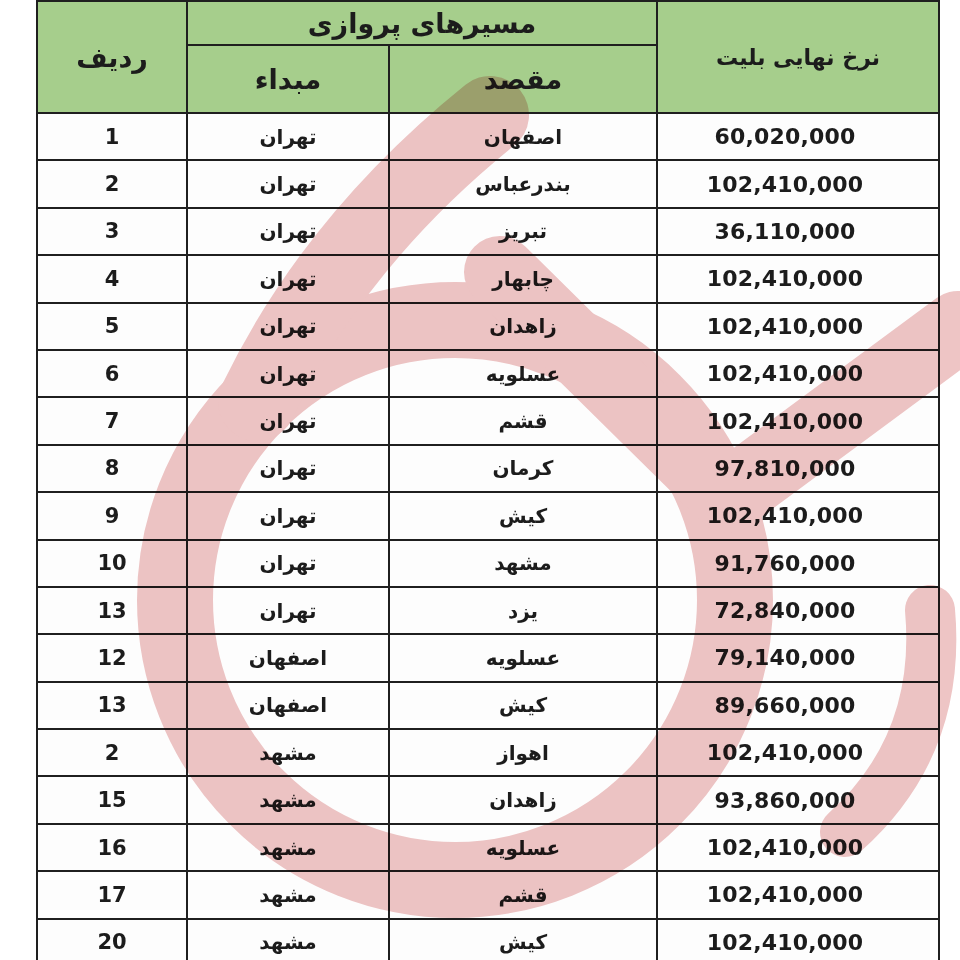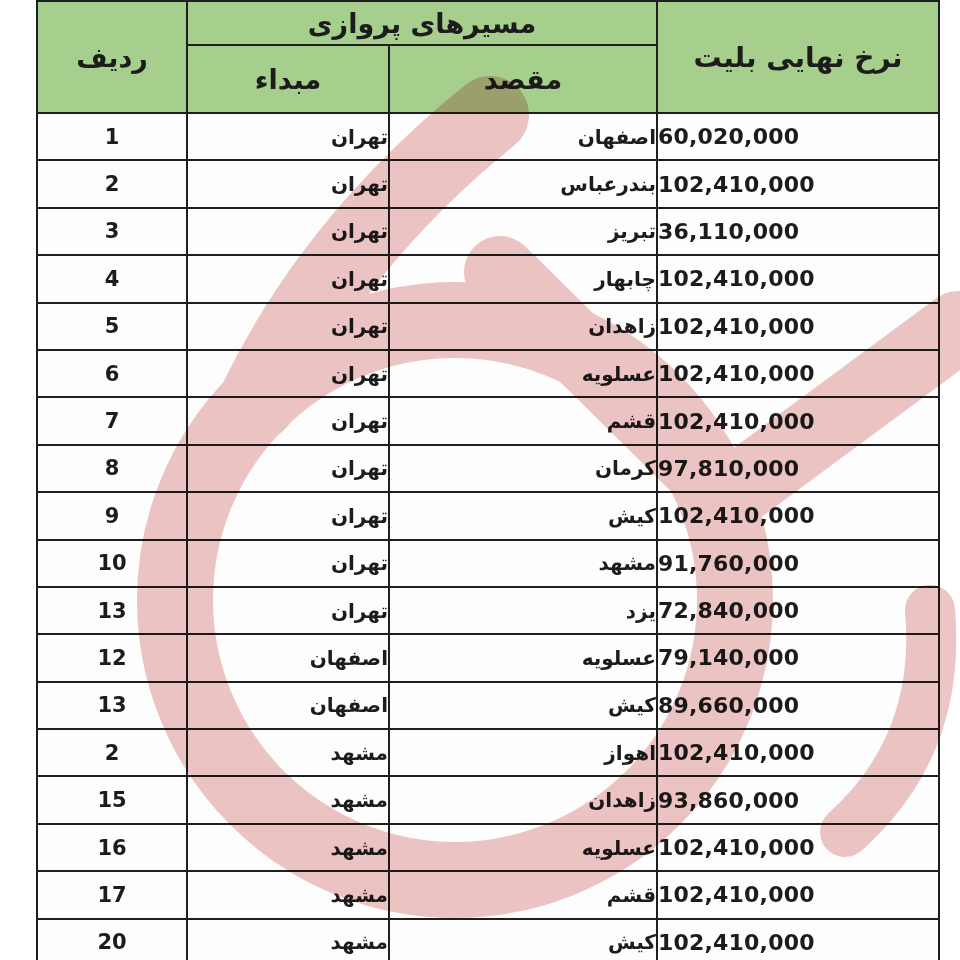--- a/index.html
+++ b/index.html
@@ -28,29 +28,29 @@
     background:var(--green,#a6ce8c);
     font-weight:bold;
     font-size:27px;
     text-align:center;
   }
   thead tr.h1{height:44px;}
   thead tr.h2{height:68px;}
   tbody tr{height:47.4px;}
   td{font-size:20px;font-weight:bold;background:#fdfdfd;}
   td.no{text-align:center;font-size:21px;}
-  td.city{text-align:right;direction:rtl;}
+  td.city{text-align:center;direction:rtl;}
   td.price{
-    text-align:left;
+    text-align:center;
     direction:ltr;
     padding-right:26px;
     font-size:22px;
     letter-spacing:.2px;
   }
-  th.price-h{font-size:28px;text-align:center;}
+  th.price-h{font-size:22px;text-align:center;}
   .watermark{
     position:absolute;
     left:0;top:0;
     width:960px;height:960px;
     pointer-events:none;
     mix-blend-mode:multiply;
     opacity:.5;
   }
 </style>
 </head>

